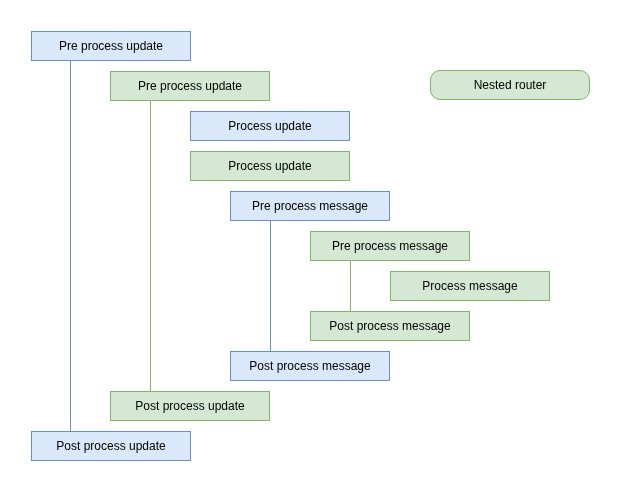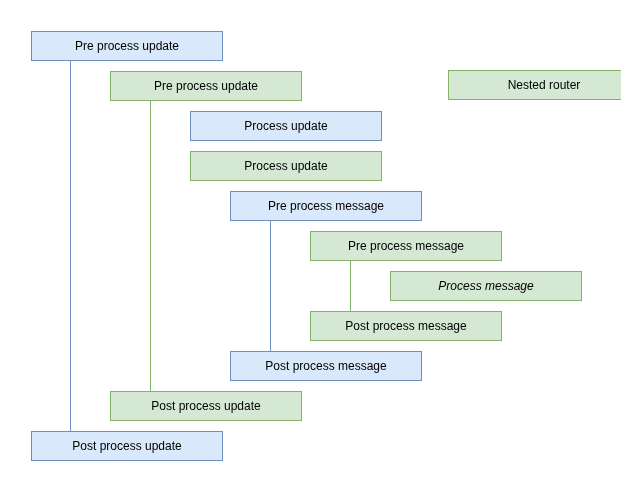--- a/index.html
+++ b/index.html
@@ -12,21 +12,21 @@
     width: 621px;
     height: 491px;
     background: #ffffff;
     font-family: "Liberation Sans", sans-serif;
     font-size: 12px;
     color: #000000;
     overflow: hidden;
   }
   .node {
     position: absolute;
-    width: 192px;
+    width: 160px;
     height: 30px;
     box-sizing: border-box;
     border: 1px solid;
     display: flex;
     align-items: center;
     justify-content: center;
     text-align: left;
     white-space: nowrap;
   }
   .node.blue  { background: #dae8fc; border-color: #6c8ebf; }
@@ -47,21 +47,21 @@
   <div class="vline green" style="left:150px; top:101px; height:290px;"></div>
   <div class="vline blue" style="left:270px; top:221px; height:130px;"></div>
   <div class="vline green" style="left:350px; top:261px; height:50px;"></div>
 
   <div class="node blue" style="left:31px;  top:31px;">Pre process update</div>
   <div class="node green" style="left:110px; top:71px;">Pre process update</div>
   <div class="node blue" style="left:190px; top:111px;">Process update</div>
   <div class="node green" style="left:190px; top:151px;">Process update</div>
   <div class="node blue" style="left:230px; top:191px;">Pre process message</div>
   <div class="node green" style="left:310px; top:231px;">Pre process message</div>
-  <div class="node green" style="left:390px; top:271px;font-style:italic;">Process message</div>
+  <div class="node green" style="left:390px; top:271px;">Process message</div>
   <div class="node green" style="left:310px; top:311px;">Post process message</div>
   <div class="node blue" style="left:230px; top:351px;">Post process message</div>
   <div class="node green" style="left:110px; top:391px;">Post process update</div>
   <div class="node blue" style="left:31px;  top:431px;">Post process update</div>
 
-  <div class="node green" style="left:448px; top:70px;">Nested router</div>
+  <div class="node green" style="left:430px; top:70px;border-radius:10px;">Nested router</div>
 
 </div>
 
 </body></html>

